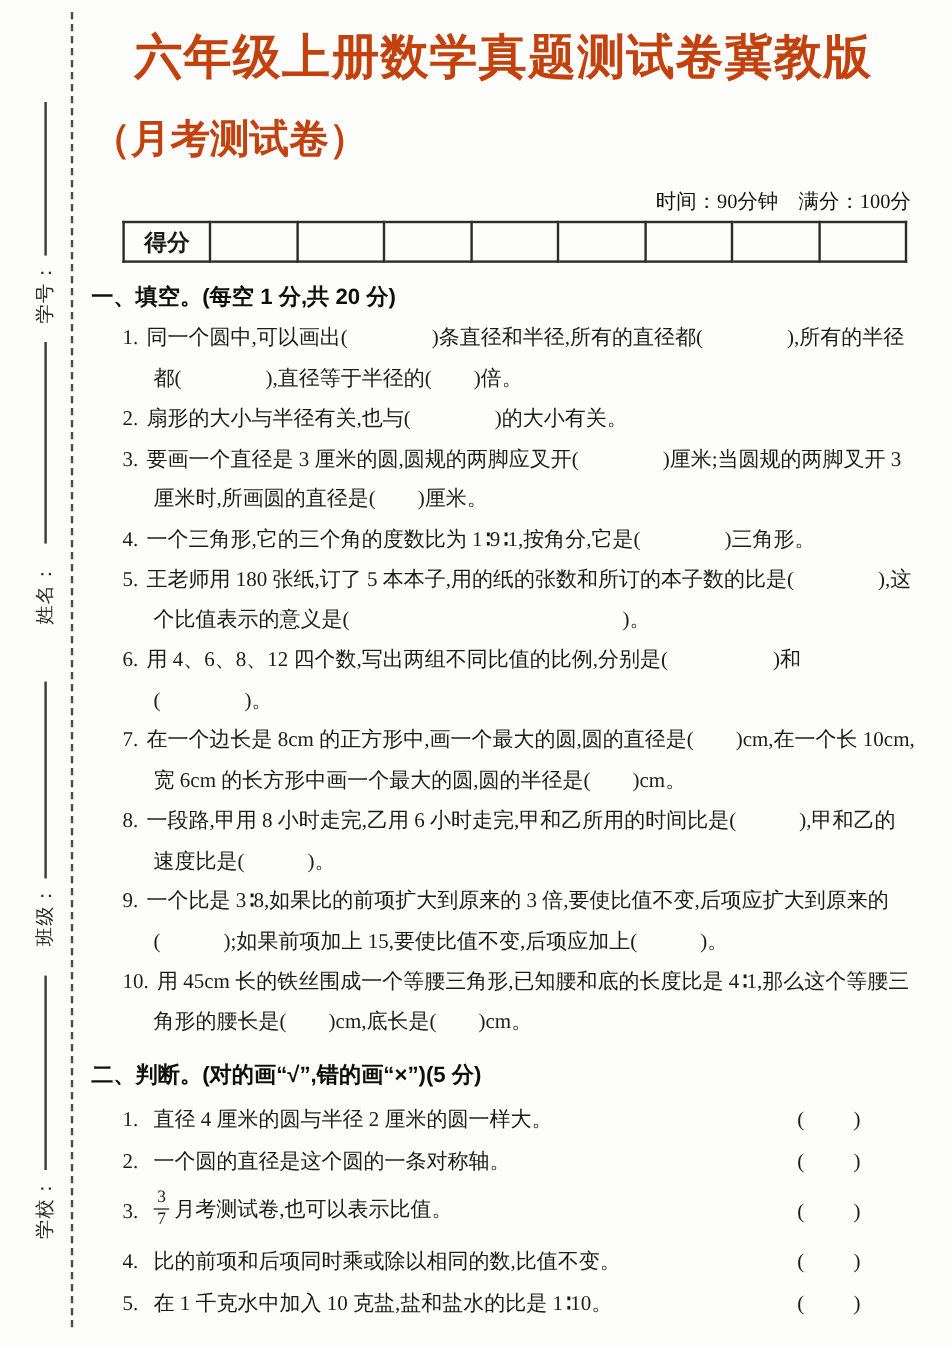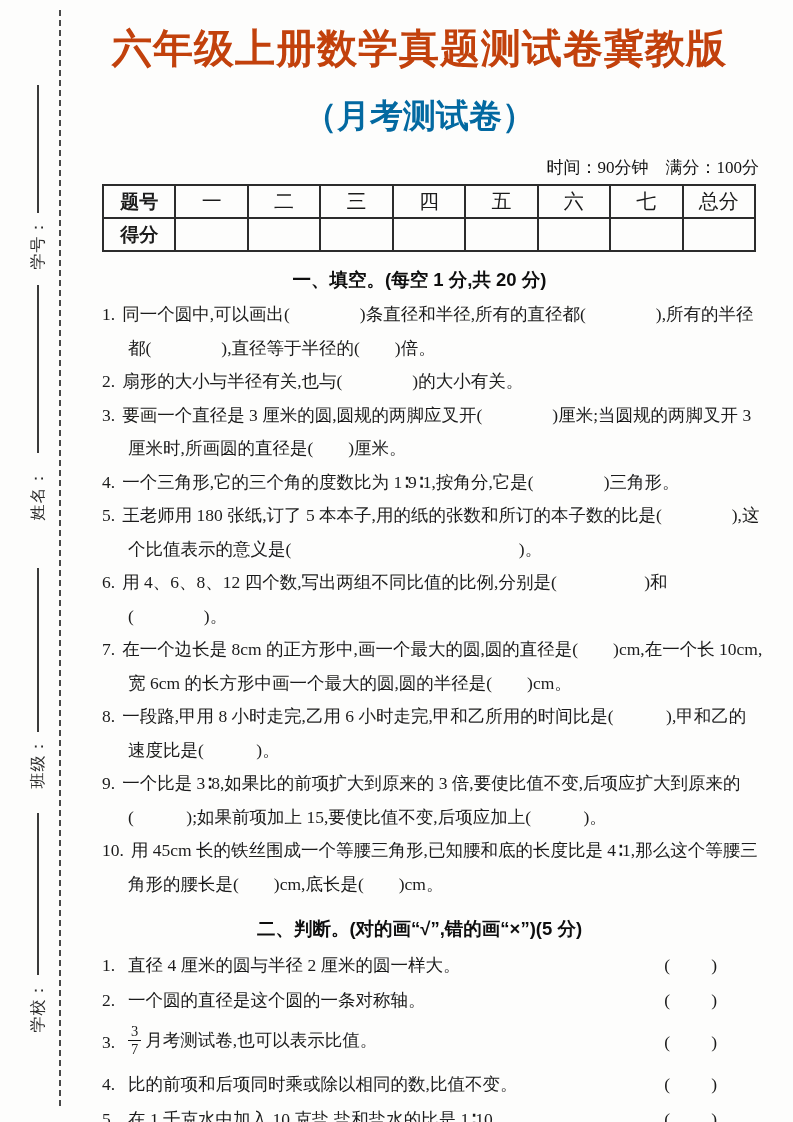--- a/index.html
+++ b/index.html
@@ -31,23 +31,23 @@
   
   .main { position:absolute; left:76px; top:0; width:687px; }
 
   .title {
     margin-top:24px; text-align:center;
     font-family:"Liberation Sans","DejaVu Sans",sans-serif;
     font-weight:bold; font-size:40px; line-height:48px;
     letter-spacing:1px; color:#c2410c;
   }
   .subtitle {
-    margin-top:24px; text-align:center;
-    font-family:"Liberation Sans","DejaVu Sans",sans-serif;
-    font-weight:bold; font-size:33px; line-height:40px; color:#0369a1;
+    margin-top:24px; 
+    font-family:"Liberation Sans","DejaVu Sans",sans-serif;
+    font-weight:bold; font-size:33px; line-height:40px; color:#c2410c;
   }
   .info-line {
     margin-top:22px; text-align:right; padding-right:4px;
     font-size:17px; line-height:20px; color:#111;
   }
 
   
   table.score {
     margin-top:6px; border-collapse:collapse; width:654px; margin-left:26px;
     table-layout:fixed;
@@ -58,21 +58,21 @@
   }
   table.score td.lbl {
     font-family:"Liberation Sans","DejaVu Sans",sans-serif;
     font-weight:bold; font-size:19px;
   }
 
   
   .sec-heading {
     margin-top:15px;
     font-family:"Liberation Sans","DejaVu Sans",sans-serif;
-    font-weight:bold; font-size:18.5px; line-height:26px; color:#0e0e0e;text-align:center;
+    font-weight:bold; font-size:18.5px; line-height:26px; color:#0e0e0e;
   }
   .q-list { margin-top:5px; }
   .q {
     font-size:17.5px; line-height:33.5px;
     padding-left:52px; text-indent:-26px;
   }
   .q .num { display:inline; padding-right:7px; }
 
   .judge-list { margin-top:4px; }
   .jq { display:flex; align-items:center; margin-top:11px; font-size:17.5px; line-height:24px; }
@@ -107,31 +107,20 @@
   <div class="seal-label" style="top:1007px;">学校：</div>
 
   <div class="main">
 
     <div class="title">六年级上册数学真题测试卷冀教版</div>
     <div class="subtitle">（月考测试卷）</div>
     <div class="info-line">时间：90分钟　满分：100分</div>
 
     <table class="score">
       <tbody>
-          <tr>
-        <td class="lbl">题号</td>
-        <td>一</td>
-        <td>二</td>
-        <td>三</td>
-        <td>四</td>
-        <td>五</td>
-        <td>六</td>
-        <td>七</td>
-        <td>总分</td>
-      </tr>
       <tr>
         <td class="lbl">得分</td>
         <td></td>
         <td></td>
         <td></td>
         <td></td>
         <td></td>
         <td></td>
         <td></td>
         <td></td>

